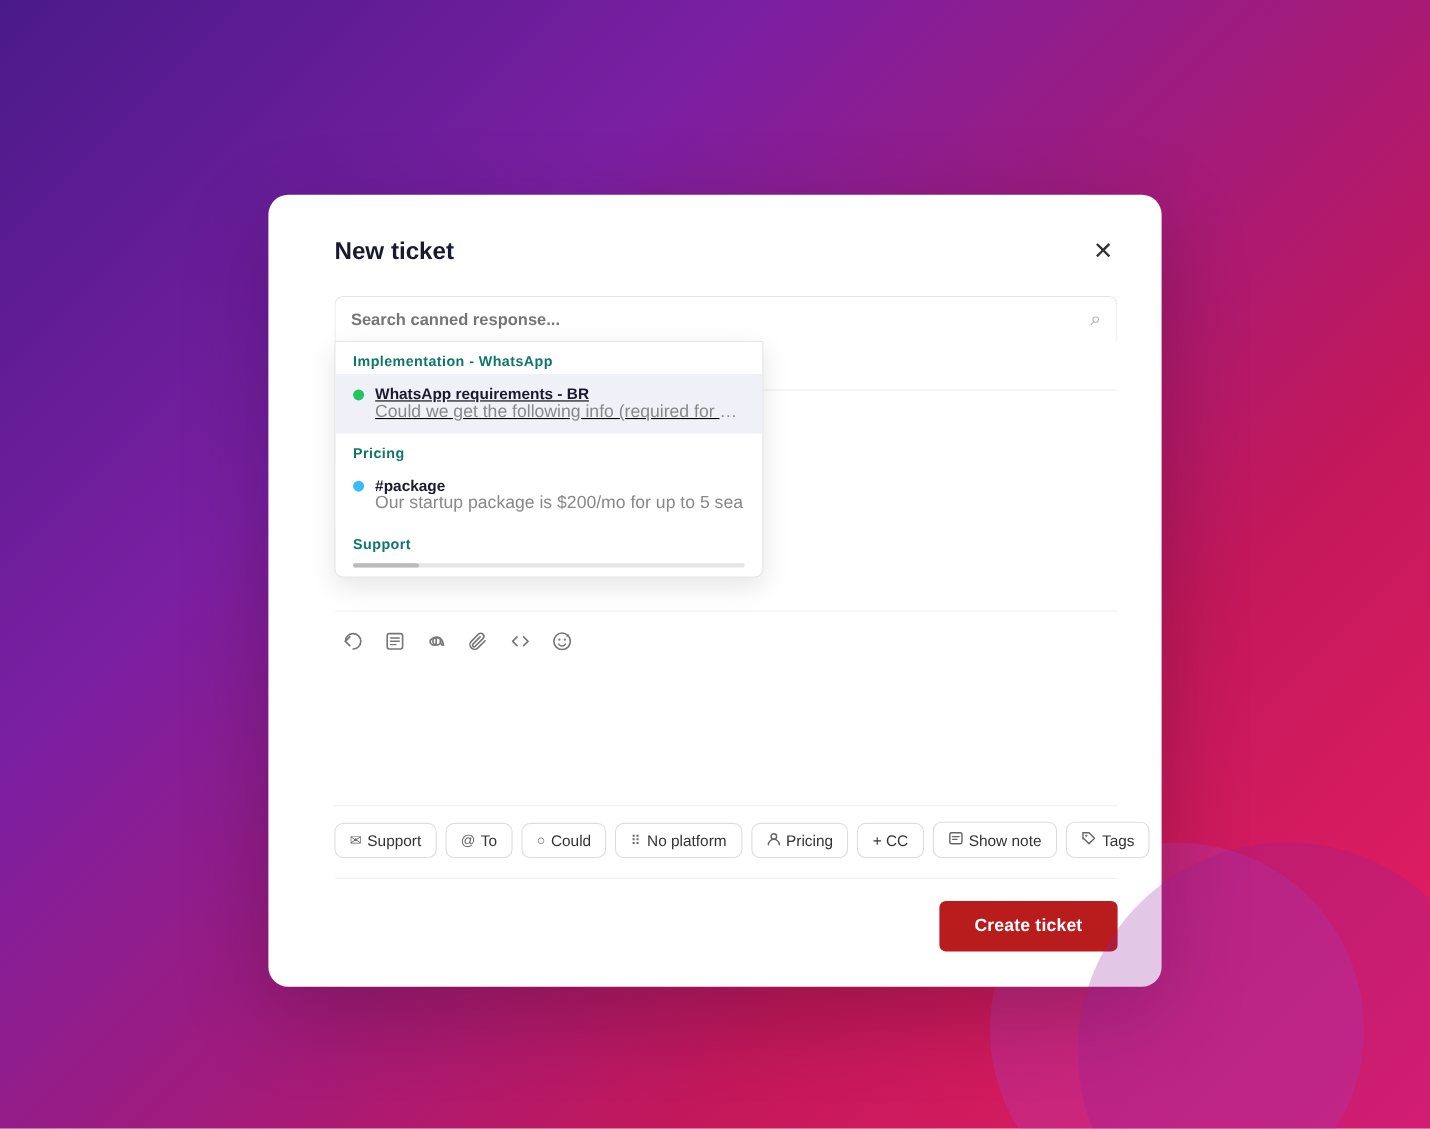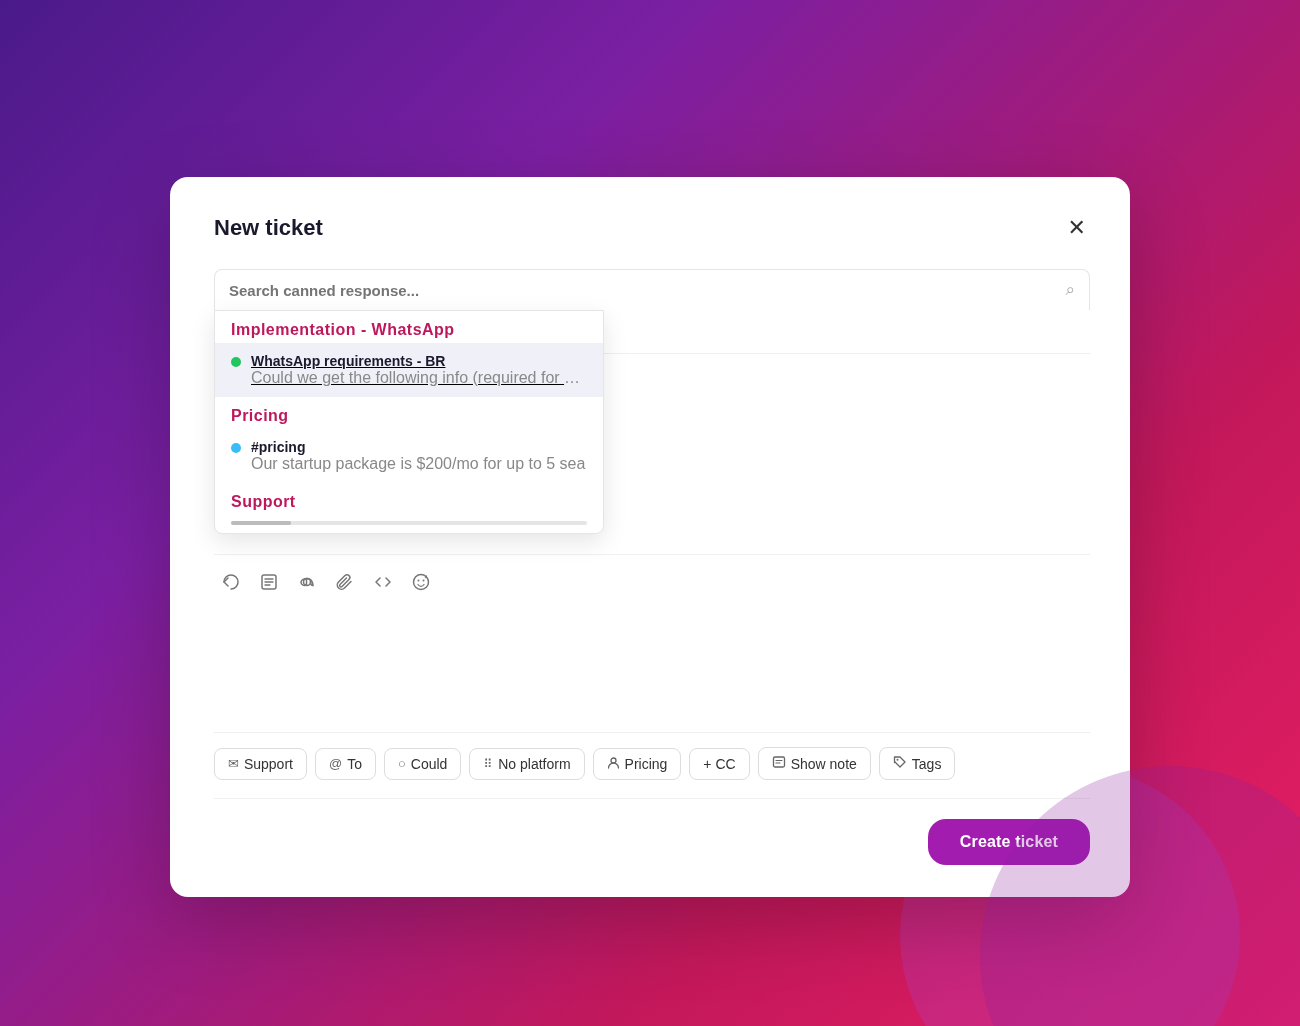--- a/index.html
+++ b/index.html
@@ -45,23 +45,23 @@
       position: absolute;
       inset: 0;
       display: flex;
       align-items: center;
       justify-content: center;
     }
 
     .modal {
       background: #fff;
       border-radius: 18px;
-      width: 960px;
+      width: 812px;
       min-height: 720px;
-      padding: 36px 40px 32px 44px;
+      padding: 36px 40px 32px 60px;
       position: relative;
       box-shadow: 0 24px 80px rgba(0,0,0,0.22);
       display: flex;
       flex-direction: column;
       margin-top: 48px;
     }
 
     .modal-header {
       display: flex;
       align-items: center;
@@ -133,23 +133,23 @@
       width: 390px;
       position: absolute;
       top: 100%;
       left: 0;
       z-index: 10;
       box-shadow: 0 8px 24px rgba(0,0,0,0.10);
       overflow: hidden;
     }
 
     .dropdown-group-label {
-      font-size: 16px;
+      font-size: 13px;
       font-weight: 600;
-      color: #be185d;
+      color: #0f766e;
       padding: 10px 16px 4px 16px;
       letter-spacing: 0.03em;
     }
 
     .dropdown-item {
       padding: 10px 16px 10px 16px;
       cursor: pointer;
       display: flex;
       align-items: flex-start;
       gap: 10px;
@@ -299,24 +299,24 @@
     
     .modal-footer {
       display: flex;
       justify-content: flex-end;
       padding-top: 20px;
       border-top: 1.5px solid #f0f0f0;
       margin-top: 10px;
     }
 
     .create-btn {
-      background: #a21caf;
+      background: #b91c1c;
       color: #fff;
       border: none;
-      border-radius: 18px;
+      border-radius: 6px;
       padding: 14px 32px;
       font-size: 16px;
       font-weight: 600;
       cursor: pointer;
       letter-spacing: 0.01em;
     }
   </style>
 </head>
 <body>
 
@@ -345,21 +345,21 @@
           <div class="dropdown-item-content">
             <div class="dropdown-item-title">WhatsApp requirements - BR</div>
             <div class="dropdown-item-preview">Could we get the following info (required for Wh</div>
           </div>
         </div>
 
         <div class="dropdown-group-label">Pricing</div>
         <div class="dropdown-item">
           <div class="dot dot-blue-light"></div>
           <div class="dropdown-item-content">
-            <div class="dropdown-item-title">#pricing</div>
+            <div class="dropdown-item-title">#package</div>
             <div class="dropdown-item-preview">Our startup package is $200/mo for up to 5 sea</div>
           </div>
         </div>
 
         <div class="dropdown-group-label">Support</div>
 
         <div class="scrollbar-indicator">
           <div class="scrollbar-thumb"></div>
         </div>
       </div>

